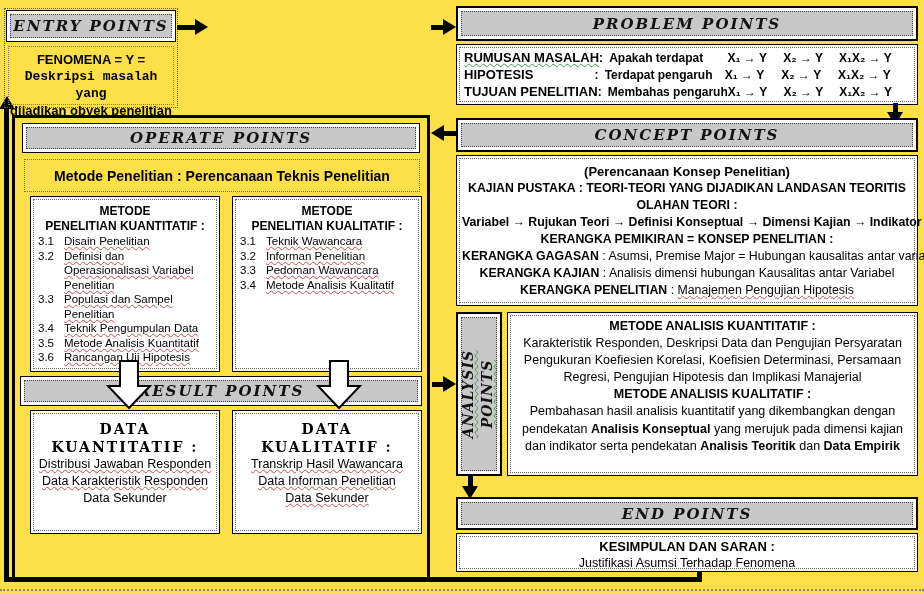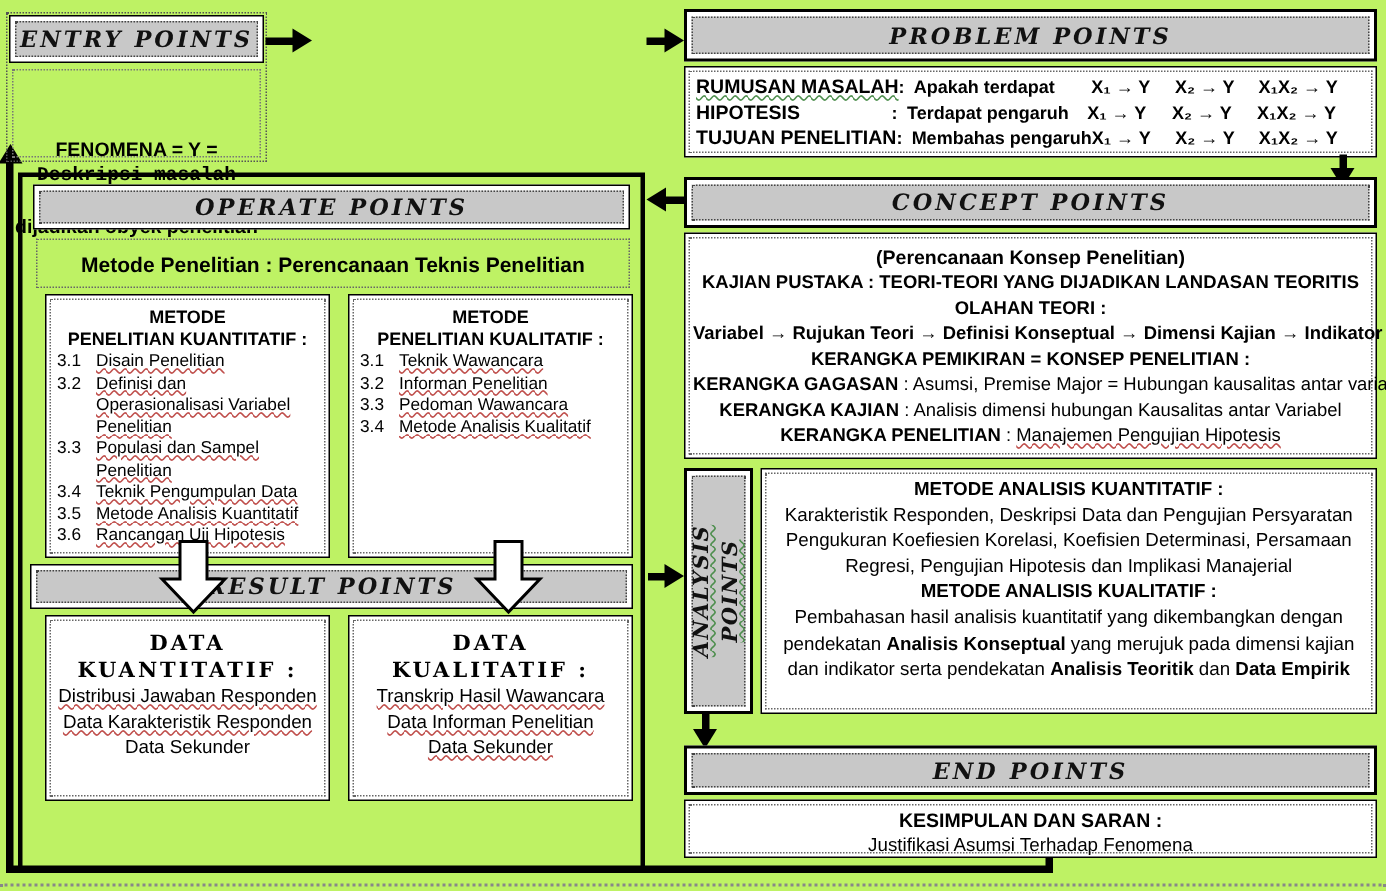--- a/index.html
+++ b/index.html
@@ -1,16 +1,16 @@
 <!DOCTYPE html>
 <html><head>
 <meta charset="utf-8">
 <style>
   html,body{margin:0;padding:0;background:#fff;}
-  #canvas{position:relative;width:924px;height:594px;background:#bef264;overflow:hidden;
+  #canvas{position:relative;width:924px;height:594px;background:#fde047;overflow:hidden;
           font-family:"Liberation Sans",sans-serif;color:#000;}
   .abs{position:absolute;}
   
   .hdrbox{border:2px solid #000;background:#fff;padding:3px;box-sizing:border-box;}
   .hdrbox.thin{border-width:1px;}
   .hdrbar{background:#c8c8c8;border:1px dotted #444;height:100%;box-sizing:border-box;
           display:flex;align-items:center;justify-content:center;
           font-family:"DejaVu Serif",serif;font-style:italic;font-weight:bold;
           font-size:15px;letter-spacing:2px;color:#111;}
   .contentbox{border:1px solid #000;background:#fff;padding:2px;box-sizing:border-box;}
@@ -61,21 +61,21 @@
   <div class="abs head-up" style="left:-1px;top:96px;"></div>
   <div class="abs shaft-h" style="left:4px;top:577px;width:698px;"></div>
   <div class="abs shaft-v" style="left:697px;top:569px;height:10px;"></div>
   <div class="abs" style="left:0;top:589px;width:924px;border-top:2px dotted #888;"></div>
 
   <div class="abs" style="left:4px;top:8px;width:172px;height:98px;border:1px dotted #555;">
     <div class="hdrbox thin" style="position:absolute;left:1px;top:1px;right:1px;height:32px;">
       <div class="hdrbar">ENTRY POINTS</div>
     </div>
     <div class="abs" style="left:3px;top:37px;right:3px;bottom:2px;border:1px dotted #777;padding-top:4px;">
-      <div class="b ctr" style="font-size:13px;line-height:17px;margin-top:40px;">FENOMENA = Y =</div>
+      <div class="b ctr" style="font-size:13px;line-height:17px;">FENOMENA = Y =</div>
       <div class="b ctr" style="font-size:13px;line-height:17px;font-family:Liberation Mono, monospace;">Deskripsi masalah yang</div>
       <div class="b ctr" style="font-size:13px;line-height:17px;text-align:center;">dijadikan obyek penelitian</div>
     </div>
   </div>
 
   <div class="abs shaft-h" style="left:177px;top:25px;width:19px;"></div>
   <div class="abs head-right" style="left:195px;top:19px;"></div>
 
 
   <div class="abs shaft-h" style="left:431px;top:25px;width:13px;"></div>

